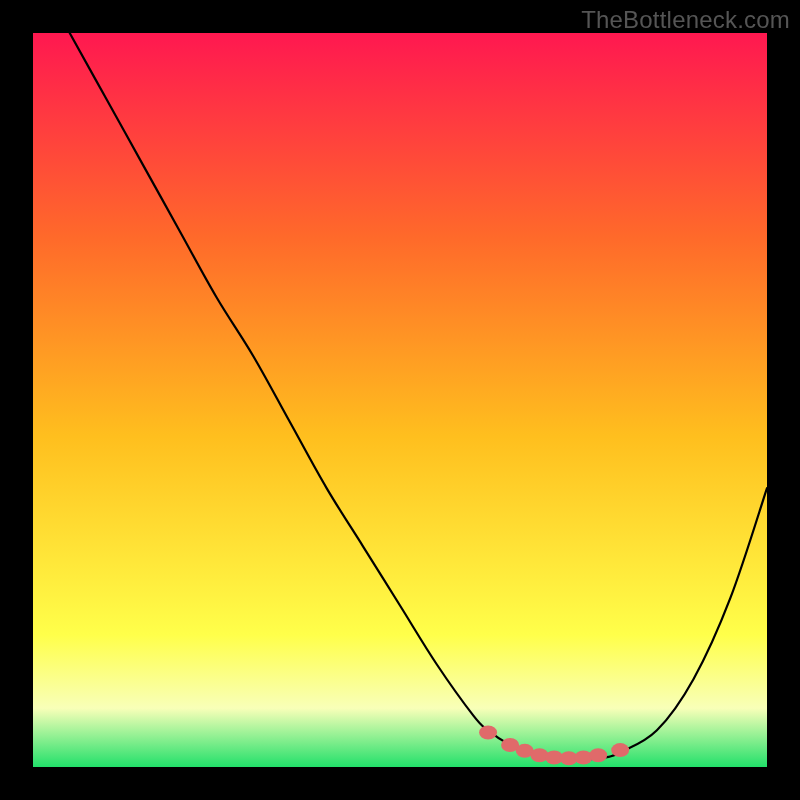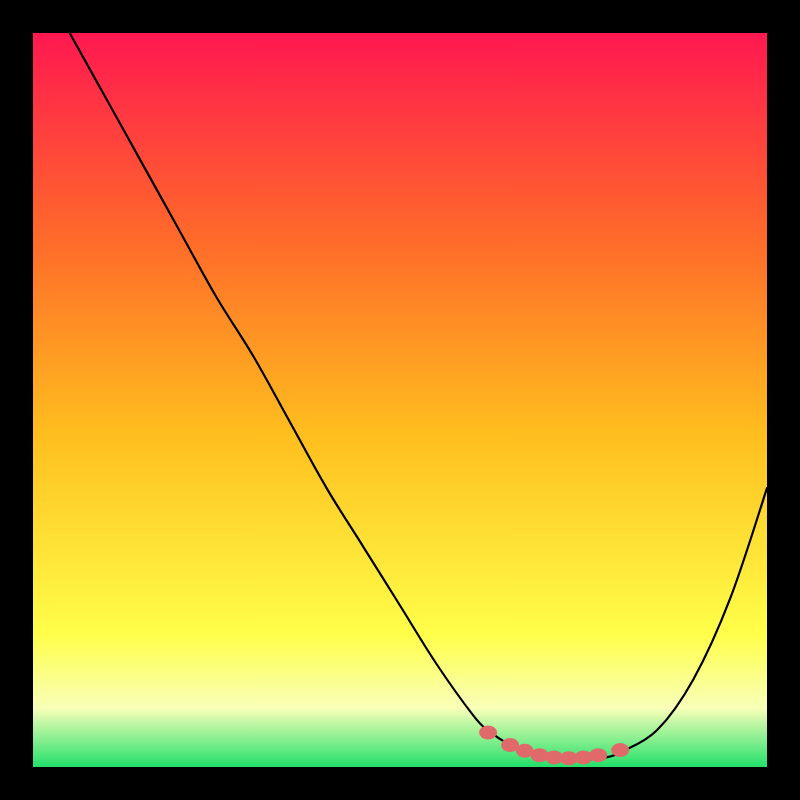--- a/index.html
+++ b/index.html
@@ -63,13 +63,14 @@
         <ellipse cx="477.1" cy="711.98" rx="9" ry="7" fill="#e06a6a"></ellipse>
         <ellipse cx="491.78000000000003" cy="717.852" rx="9" ry="7" fill="#e06a6a"></ellipse>
         <ellipse cx="506.46" cy="722.256" rx="9" ry="7" fill="#e06a6a"></ellipse>
         <ellipse cx="521.14" cy="724.458" rx="9" ry="7" fill="#e06a6a"></ellipse>
         <ellipse cx="535.8199999999999" cy="725.192" rx="9" ry="7" fill="#e06a6a"></ellipse>
         <ellipse cx="550.5" cy="724.458" rx="9" ry="7" fill="#e06a6a"></ellipse>
         <ellipse cx="565.1800000000001" cy="722.256" rx="9" ry="7" fill="#e06a6a"></ellipse>
         <ellipse cx="587.2" cy="717.118" rx="9" ry="7" fill="#e06a6a"></ellipse>
       </svg>
   </div>
+  <div class="watermark">TheBottleneck.com</div>
 </div>
 
 </body></html>

